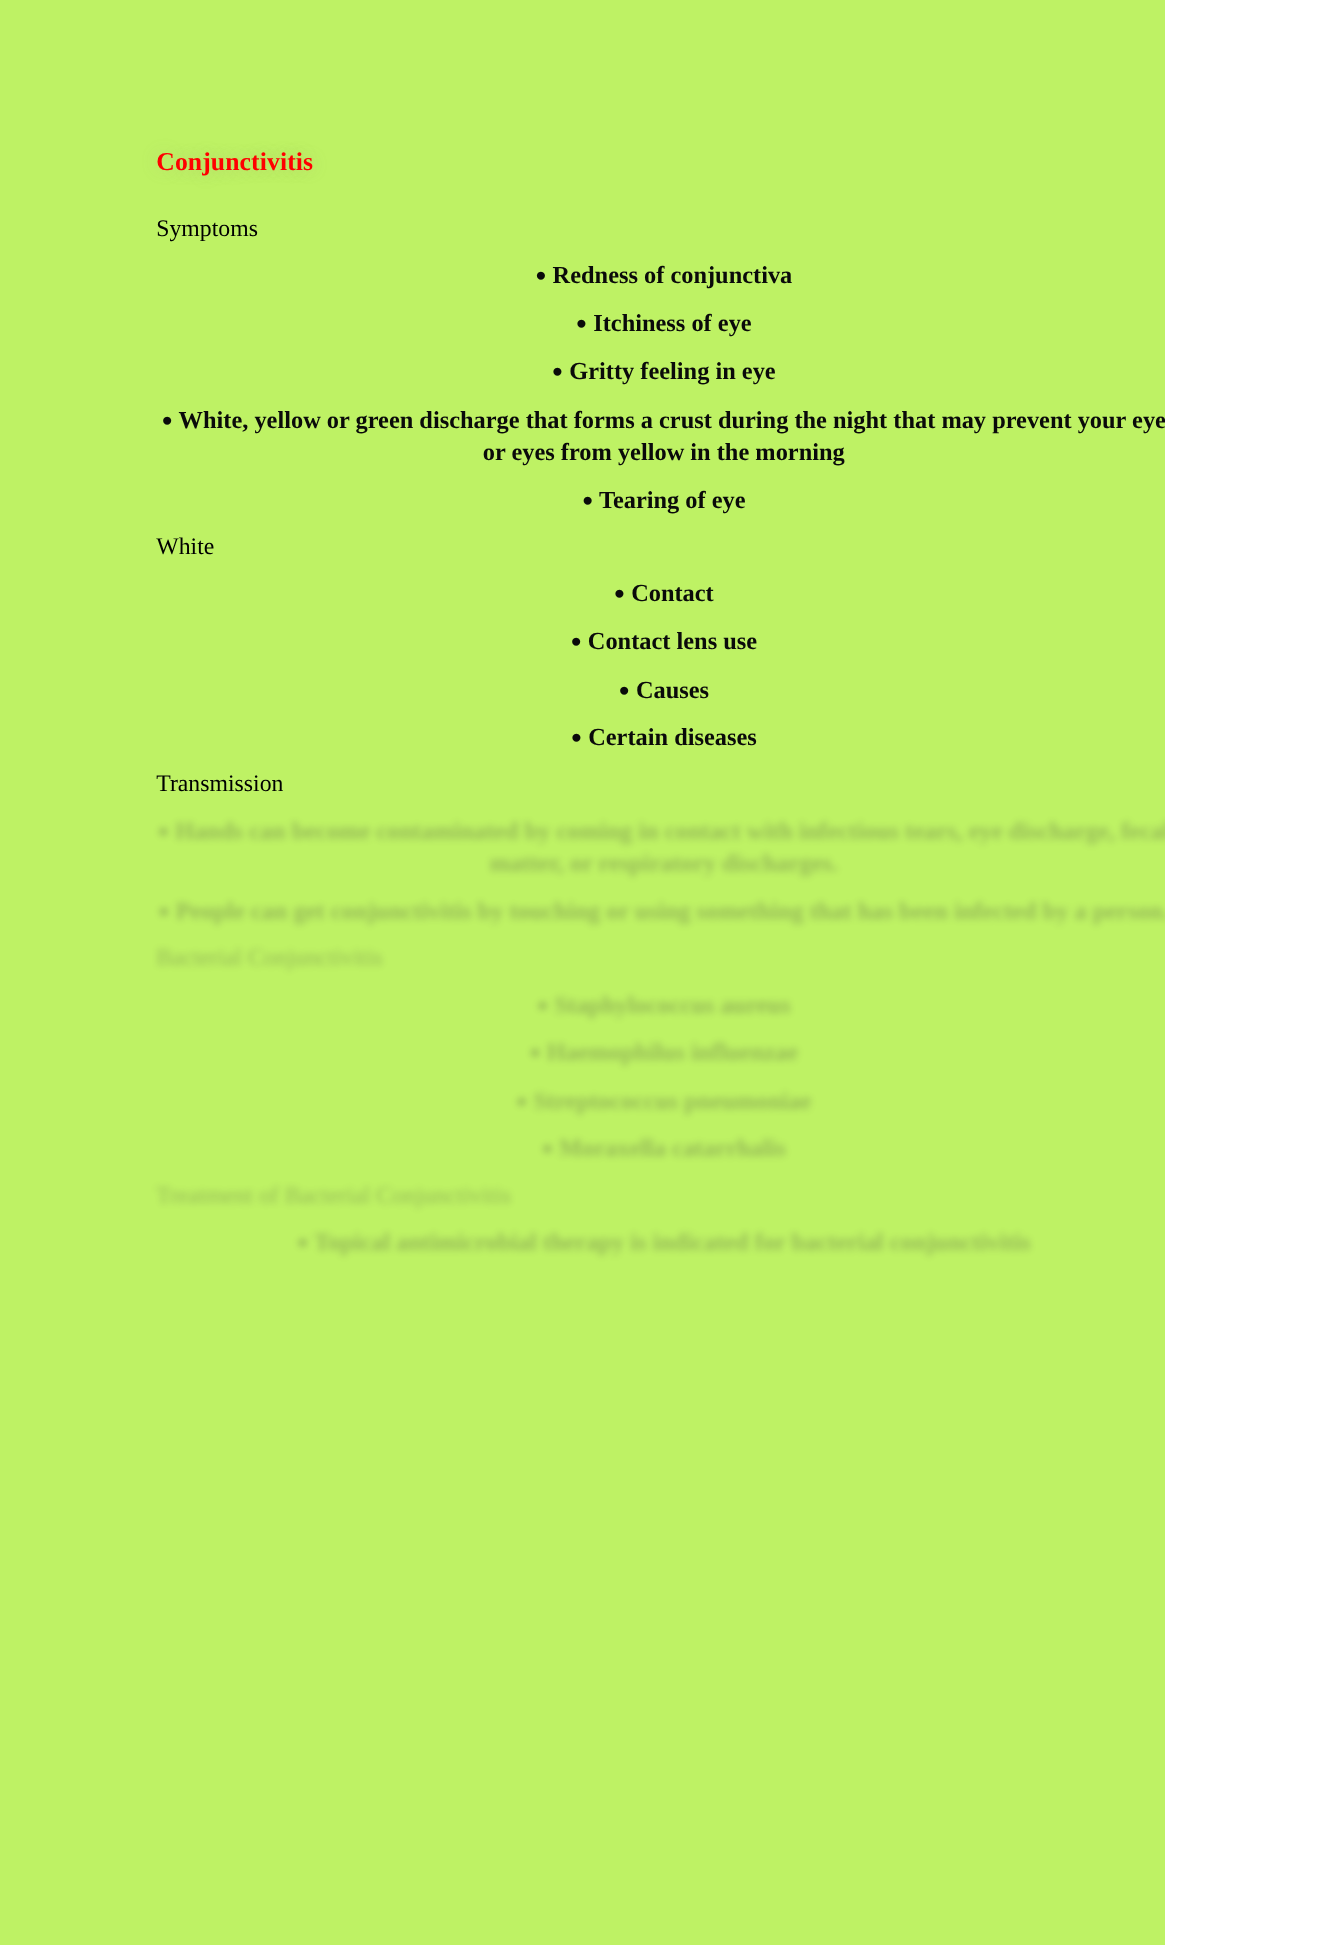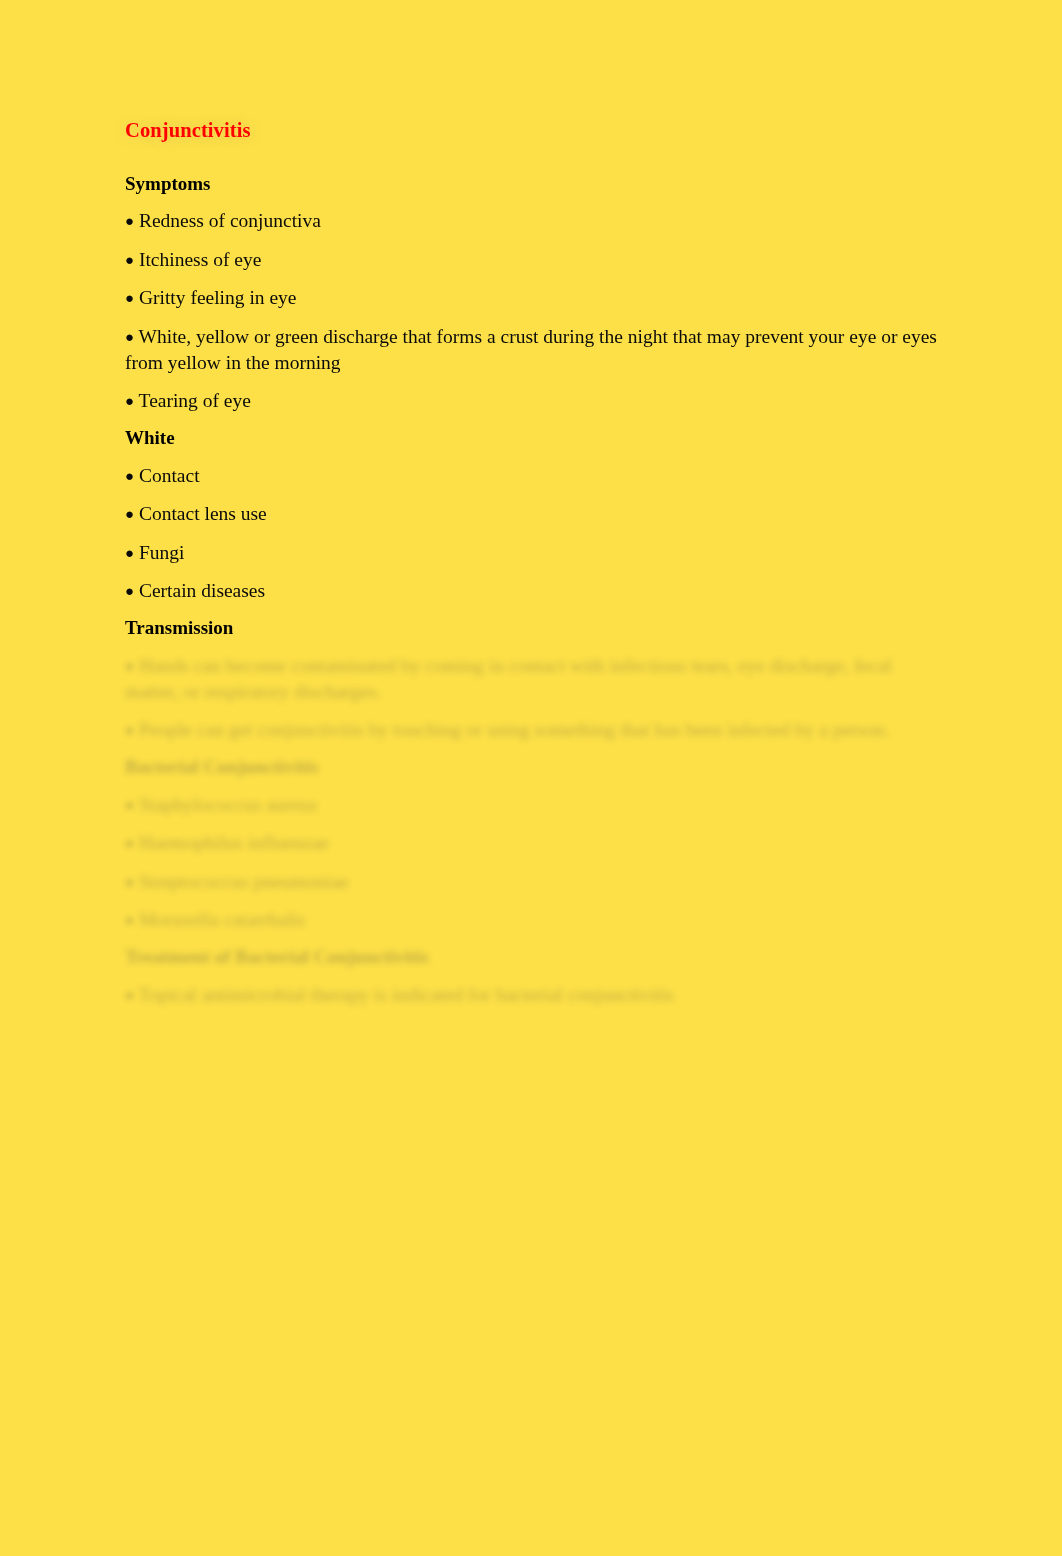--- a/index.html
+++ b/index.html
@@ -7,23 +7,23 @@
     margin: 0;
     padding: 0;
     background: #ffffff;
   }
   body {
     font-family: "Liberation Serif", "DejaVu Serif", serif;
     color: #000000;
   }
   .page {
     position: relative;
-    width: 1062px;
+    width: 932px;
     height: 1556px;
-    background: #fde047;
+    background: #bef264;
     overflow: hidden;
     box-sizing: border-box;
   }
   .doc-body {
     position: absolute;
     left: 125px;
     top: 118px;
     width: 812px;
   }
   .doc-title {
@@ -32,32 +32,32 @@
     color: #ff0000;
     line-height: 1.18;
     margin: 0 0 15px 0;
     letter-spacing: 0.1px;
     display: inline-block;
     text-shadow: 0 0 14px rgba(170,150,150,0.30);
   }
   .title-row { margin: 0 0 15px 0; }
   .section-heading {
     font-size: 19px;
-    font-weight: bold;
+    font-weight: normal;
     color: #000000;
     line-height: 1.25;
     margin: 0 0 12.5px 0;
   }
   .bullet-line {
     font-size: 19.5px;
-    font-weight: normal;
+    font-weight: bold;
     color: #0a0a0a;
     line-height: 1.33;
     margin: 0 0 12.5px 0;
-    text-align: left;
+    text-align: center;
   }
   .bullet-glyph {
     font-size: 15px;
     vertical-align: 1.5px;
     letter-spacing: 0;
   }
   .bullet-text { }
   .blurred {
     filter: blur(3.1px);
     opacity: 0.30;
@@ -107,21 +107,21 @@
     <div class="bullet-line">
       <span class="bullet-glyph">●</span>
       <span class="bullet-text">Contact</span>
     </div>
     <div class="bullet-line">
       <span class="bullet-glyph">●</span>
       <span class="bullet-text">Contact lens use</span>
     </div>
     <div class="bullet-line">
       <span class="bullet-glyph">●</span>
-      <span class="bullet-text">Fungi</span>
+      <span class="bullet-text">Causes</span>
     </div>
     <div class="bullet-line">
       <span class="bullet-glyph">●</span>
       <span class="bullet-text">Certain diseases</span>
     </div>
 
     <div class="section-heading">Transmission</div>
 
 
     <div class="blurred">

